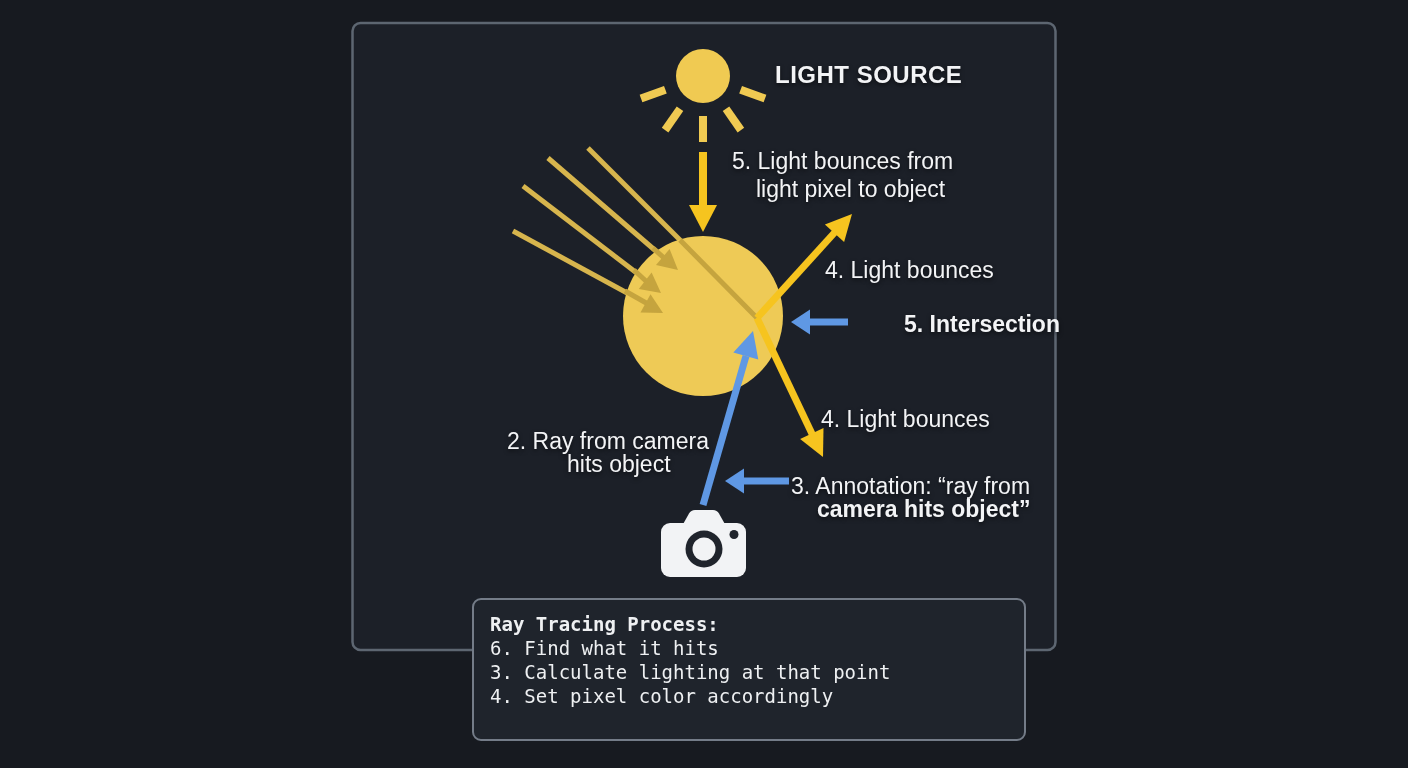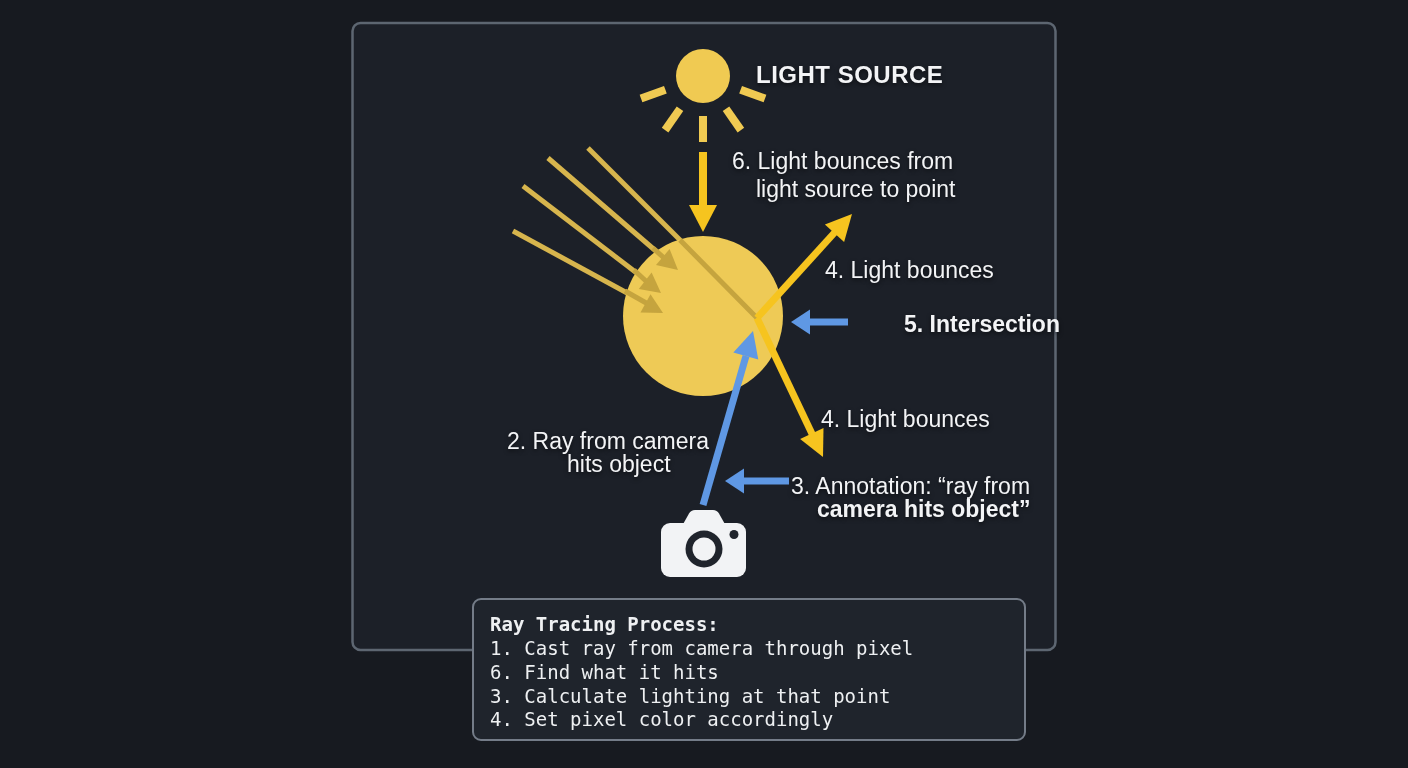--- a/index.html
+++ b/index.html
@@ -23,21 +23,21 @@
   }
   .lbl {
     position: absolute;
     color: #f3f4f6;
     font-size: 23px;
     line-height: 25px;
     white-space: nowrap;
     text-shadow: 0 2px 4px rgba(0,0,0,0.55);
   }
   .lbl.bold { font-weight: 700; }
-  .lbl.title { font-size: 24px; font-weight: 700; letter-spacing: 0.5px; }
+  .lbl.title { font-size: 24px; font-weight: 700; letter-spacing: 0.5px; margin-left: 19px; }
   .process-box {
     position: absolute;
     left: 472px;
     top: 598px;
     width: 554px;
     height: 143px;
     box-sizing: border-box;
     background: #1f242c;
     border: 2px solid #747c88;
     border-radius: 9px;
@@ -130,36 +130,35 @@
       <path d="M682,526 L689,513.5 Q691,510 695,510 L713,510 Q717,510 719,513.5 L726,526 Z" fill="#f2f3f5"></path>
       <rect x="661" y="523" width="85" height="54" rx="9" fill="#f2f3f5"></rect>
       <circle cx="704" cy="549" r="18.5" fill="#20242c"></circle>
       <circle cx="704" cy="549" r="11.5" fill="#f2f3f5"></circle>
       <circle cx="734" cy="534.5" r="4.5" fill="#20242c"></circle>
     </g>
   </svg>
 
   <div class="lbl title" style="left:756px; top:62px;">LIGHT SOURCE</div>
 
-  <div class="lbl" style="left:732px; top:149px;">6. Light bounces from</div>
-  <div class="lbl" style="left:756px; top:177px;">light source to point</div>
+  <div class="lbl" style="left:732px; top:149px;">5. Light bounces from</div>
+  <div class="lbl" style="left:756px; top:177px;">light pixel to object</div>
 
   <div class="lbl" style="left:825px; top:258px;">4. Light bounces</div>
 
   <div class="lbl bold" style="left:858px; top:312px;margin-left:46px;">5. Intersection</div>
 
   <div class="lbl" style="left:821px; top:407px;">4. Light bounces</div>
 
   <div class="lbl" style="left:507px; top:429px;">2. Ray from camera</div>
   <div class="lbl" style="left:534px; top:452px;margin-left:33px;">hits object</div>
 
   <div class="lbl" style="left:791px; top:474px;">3. Annotation: “ray from</div>
   <div class="lbl" style="left:817px; top:497px;font-weight:bold;">camera hits object”</div>
 
   <div class="process-box">
     <div class="pb-title">Ray Tracing Process:</div>
-    <div class="pb-line">1. Cast ray from camera through pixel</div>
     <div class="pb-line">6. Find what it hits</div>
     <div class="pb-line">3. Calculate lighting at that point</div>
     <div class="pb-line">4. Set pixel color accordingly</div>
   </div>
 
 </div>
 
 </body></html>

